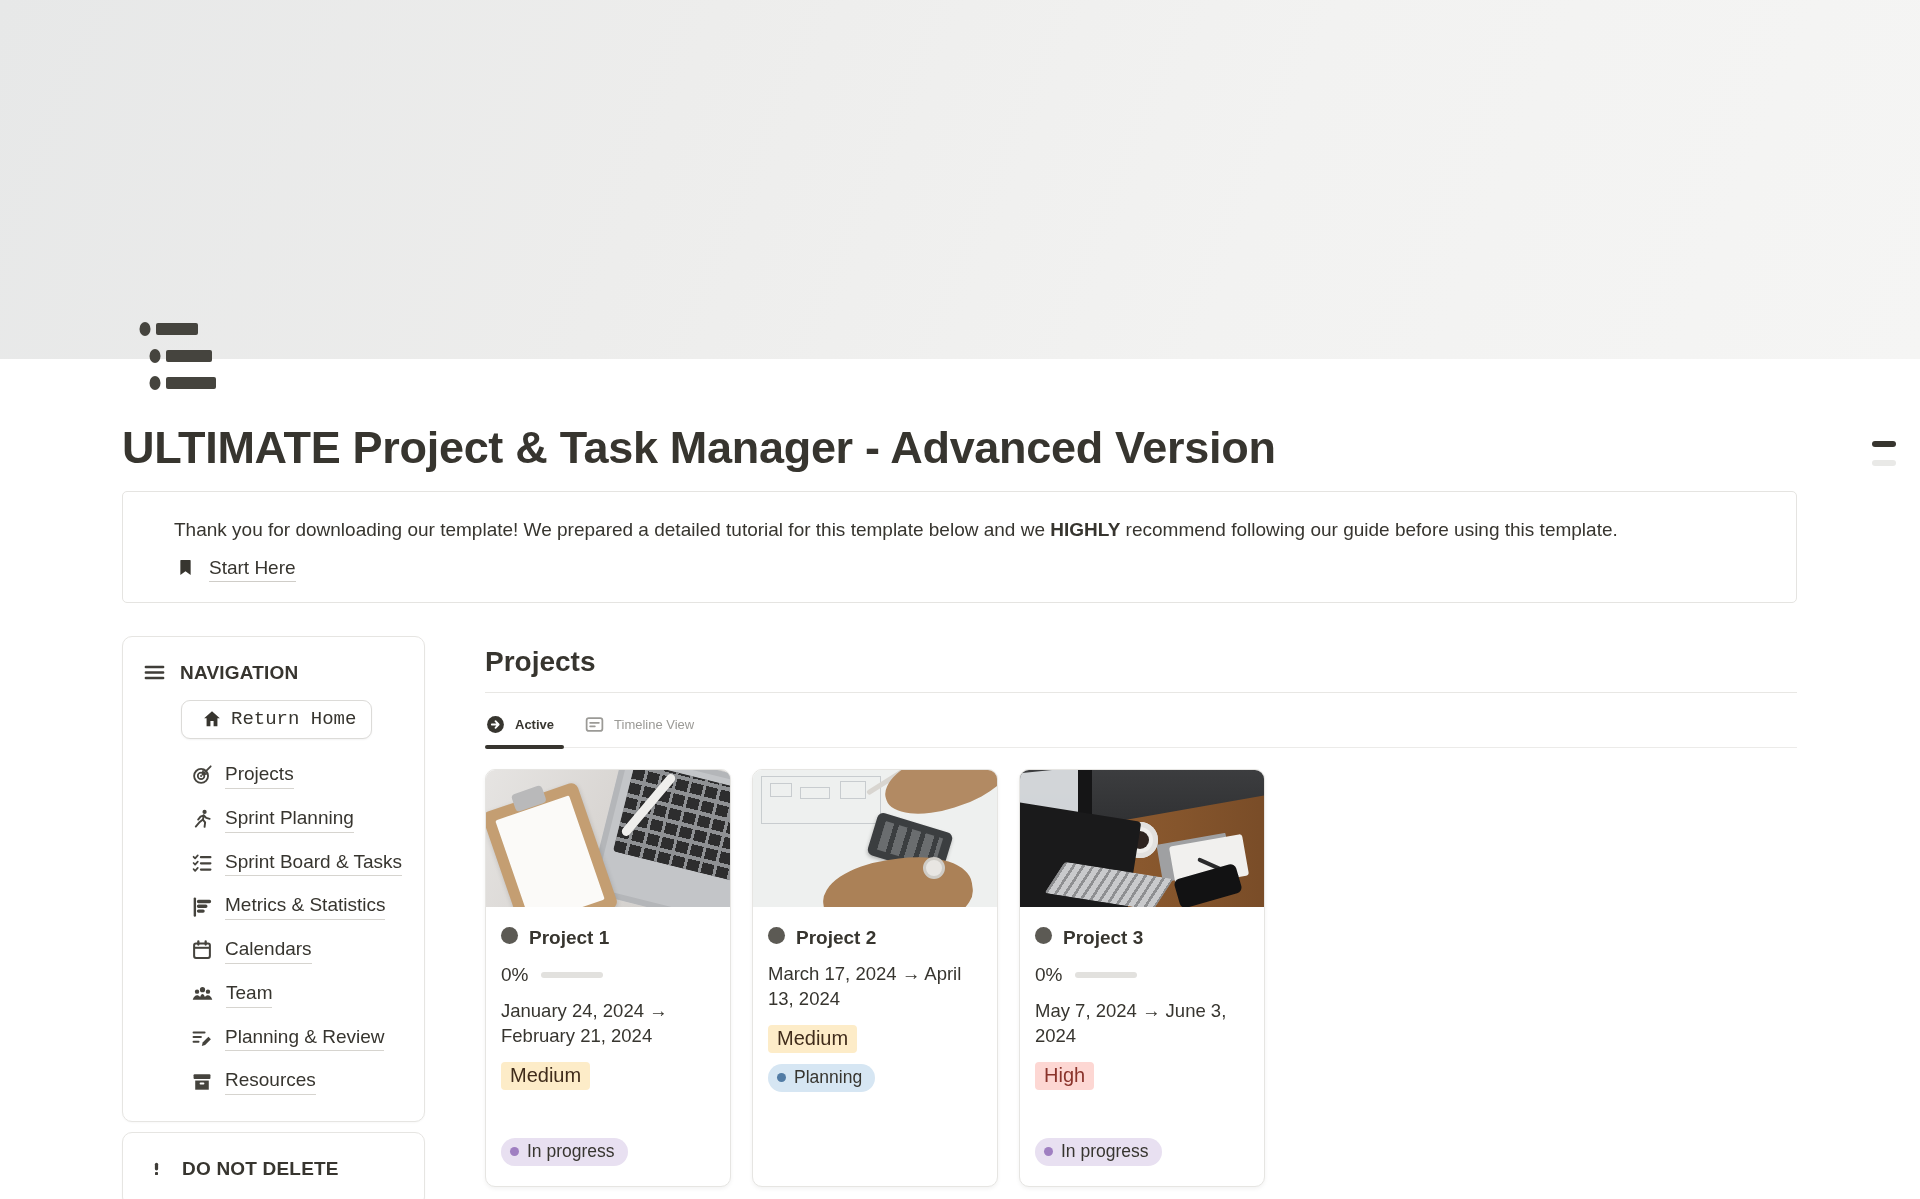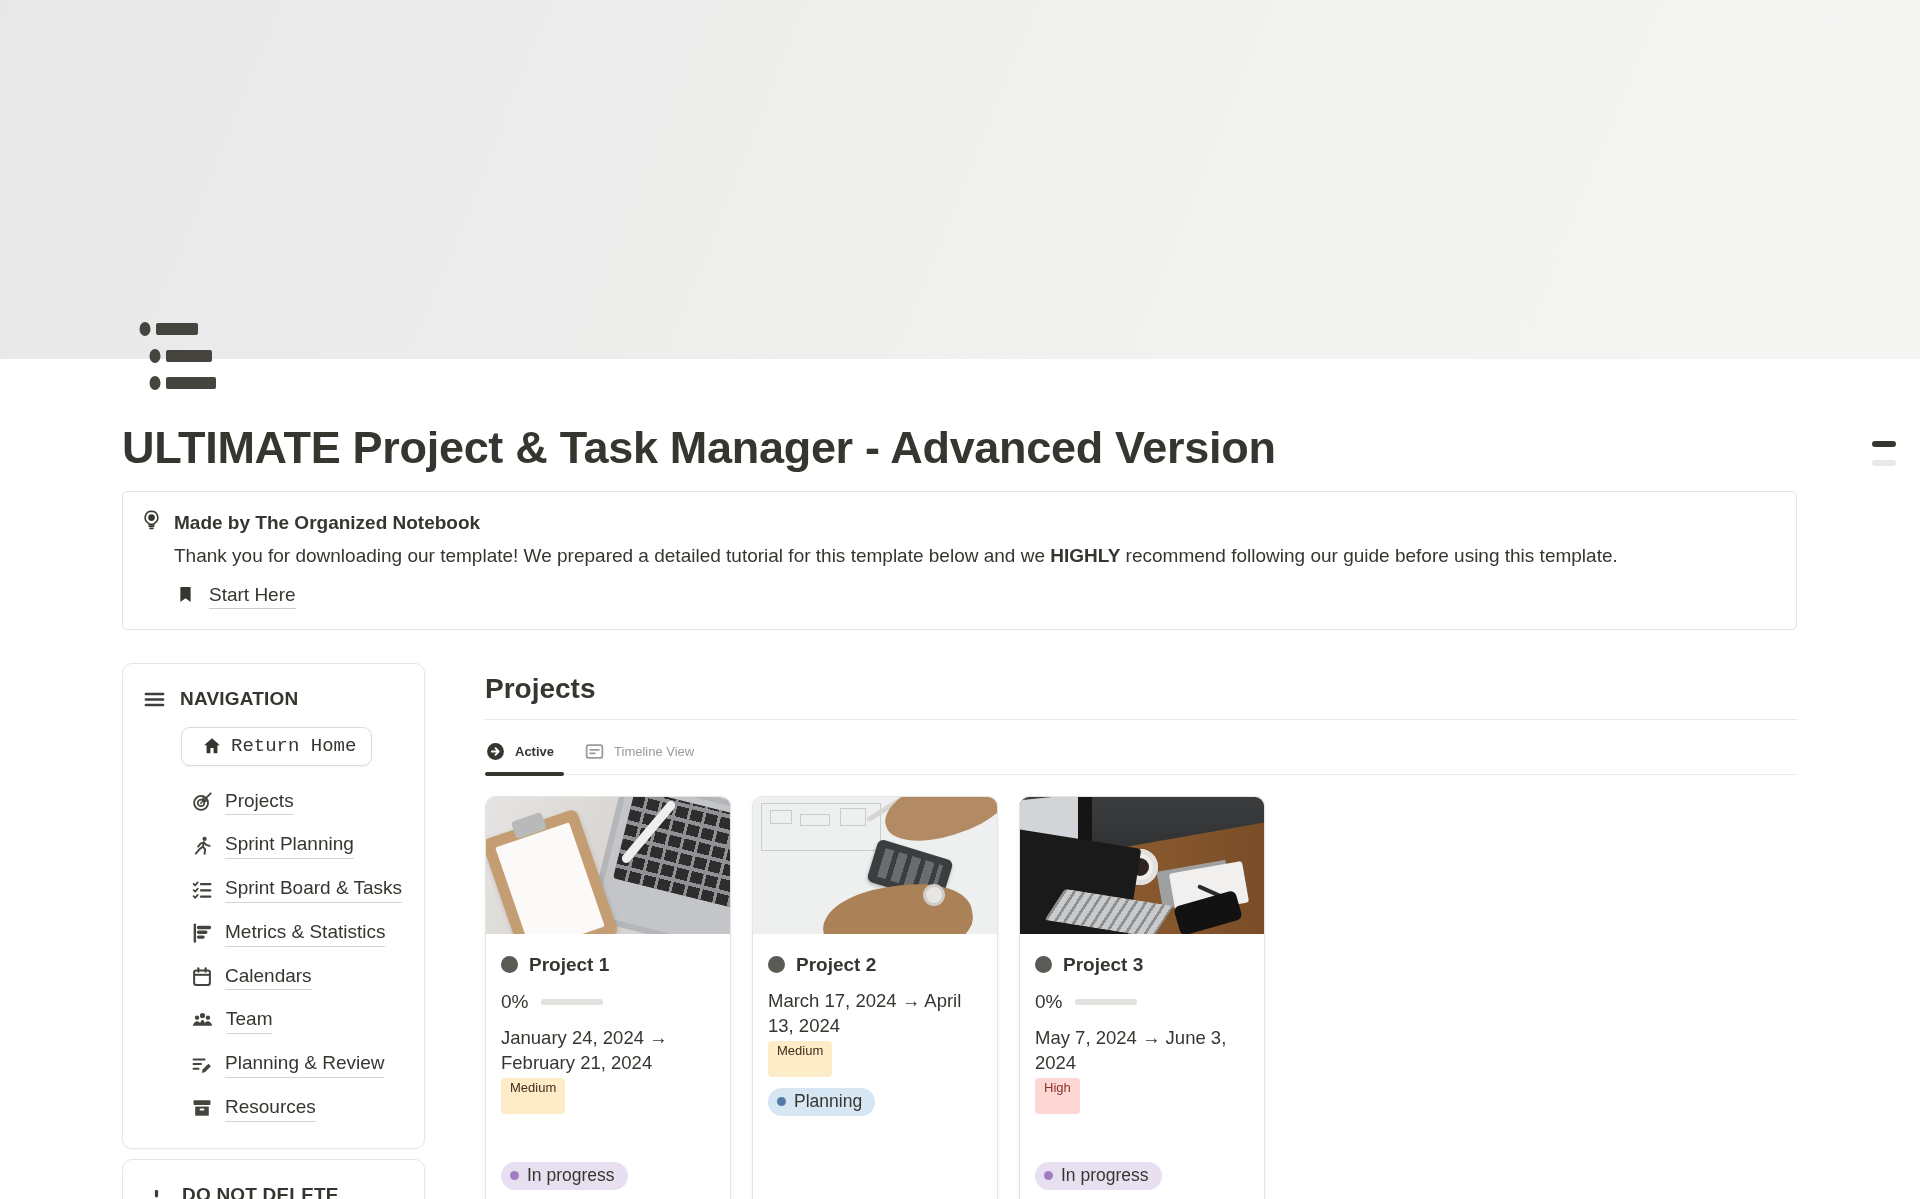--- a/index.html
+++ b/index.html
@@ -73,28 +73,28 @@
     border-radius:2px; background:#37352f; }
   .tab.inactive { color:#9b9a96; }
   .tab.inactive .lbl { font-weight:400; }
 
   .cards { display:flex; gap:21px; margin-top:21px; }
   .card { width:246px; flex:0 0 246px; background:#fff; border:1px solid #e6e5e2; border-radius:10px;
     box-shadow:0 2px 4px rgba(15,15,15,.05); overflow:hidden; cursor:pointer; }
   .card-img { height:137px; position:relative; overflow:hidden; }
 
   .card-body { padding:13px 15px 20px; }
-  .card-title { display:flex; align-items:center; gap:11px; margin-top:7px; }
+  .card-title { display:flex; gap:11px; margin-top:7px; }
   .card-dot { width:17px; height:17px; border-radius:50%; background:#5c5a54; flex:0 0 17px; }
   .card-name { font-size:19px; font-weight:600; }
   .progress-row { display:flex; align-items:center; gap:13px; margin-top:15px; }
   .progress-label { font-size:19px; }
   .progress-track { width:62px; height:6px; border-radius:3px; background:var(--progress-track,#e2e1de); }
   .card-dates { margin-top:13px; font-size:18.5px; line-height:1.35; }
-  .tag { display:inline-block; margin-top:2px; padding:2px 9px 19px; border-radius:4px; font-size:13px; }
+  .tag { display:inline-block; margin-top:13px; padding:2px 9px 3px; border-radius:4px; font-size:20px; }
   .tag.medium { background:var(--tag-yellow-bg,#fdecc8); color:var(--tag-yellow-text,#402c1b); }
   .tag.high { background:var(--tag-red-bg,#fdd7d3); color:var(--tag-red-text,#8a332b); }
   .pill { display:flex; align-items:center; gap:8px; margin-top:11px; width:max-content;
     padding:3px 13px 4px 9px; border-radius:100px; font-size:17.5px; color:#37352f; }
   .pill .dot { width:9px; height:9px; border-radius:50%; }
   .pill.purple { background:var(--pill-purple-bg,#e8e0f1);margin-top:48px; }
   .pill.purple .dot { background:var(--pill-purple-dot,#9f7fc1); }
   .pill.blue { background:var(--pill-blue-bg,#d6e6f3); }
   .pill.blue .dot { background:var(--pill-blue-dot,#527ca5); }
 
@@ -177,30 +177,20 @@
 
 <div class="outline-indicators">
   <div class="outline-dash"></div>
   <div class="outline-dash light"></div>
 </div>
 
 <div class="page">
   <h1 class="page-title">ULTIMATE Project &amp; Task Manager - Advanced Version</h1>
 
   <div class="callout">
-    <div class="callout-head">
-      <span class="ico">
-        <svg viewBox="0 0 24 24" width="23" height="23">
-          <path d="M12 2.4a6.6 6.6 0 0 1 3.3 12.3c-.6.4-.95.85-.95 1.4h-4.7c0-.55-.35-1-.95-1.4A6.6 6.6 0 0 1 12 2.4z" fill="none" stroke="currentColor" stroke-width="1.7"></path>
-          <circle cx="12" cy="8.9" r="3.5" fill="currentColor"></circle>
-          <path d="M9.7 17.8h4.6M10.6 20.2h2.8" stroke="currentColor" stroke-width="1.9" stroke-linecap="round"></path>
-        </svg>
-      </span>
-      <span class="callout-title">Made by The Organized Notebook</span>
-    </div>
     <p class="callout-body"><span>Thank you for downloading our template! We prepared a detailed tutorial for this template below and we </span><b>HIGHLY</b><span> recommend following our guide before using this template.</span></p>
     <div class="start-here">
       <span class="ico">
         <svg viewBox="0 0 24 24" width="19" height="21">
             <path d="M6.3 2.5h11.4a.8.8 0 0 1 .8.8V21.5l-6.5-4.8-6.5 4.8V3.3a.8.8 0 0 1 .8-.8z" fill="currentColor"></path>
           </svg>
       </span>
       <span class="lbl">Start Here</span>
     </div>
   </div>

